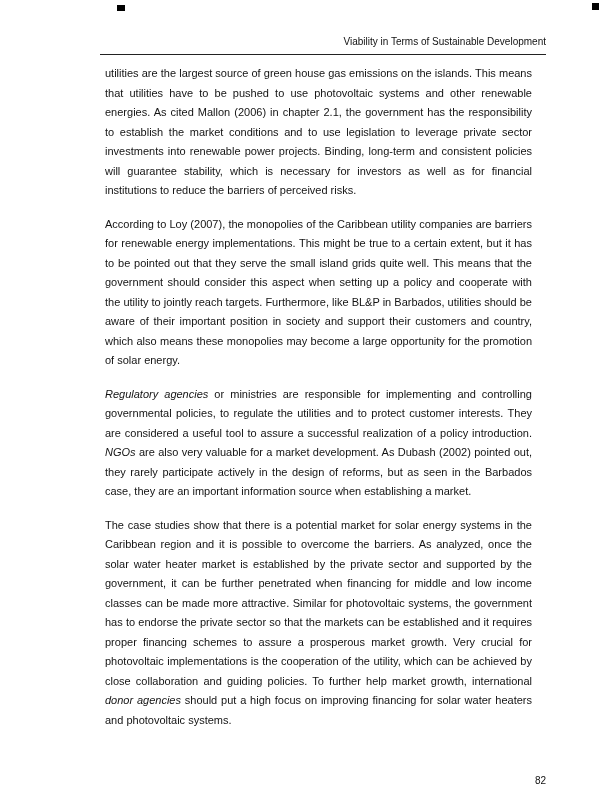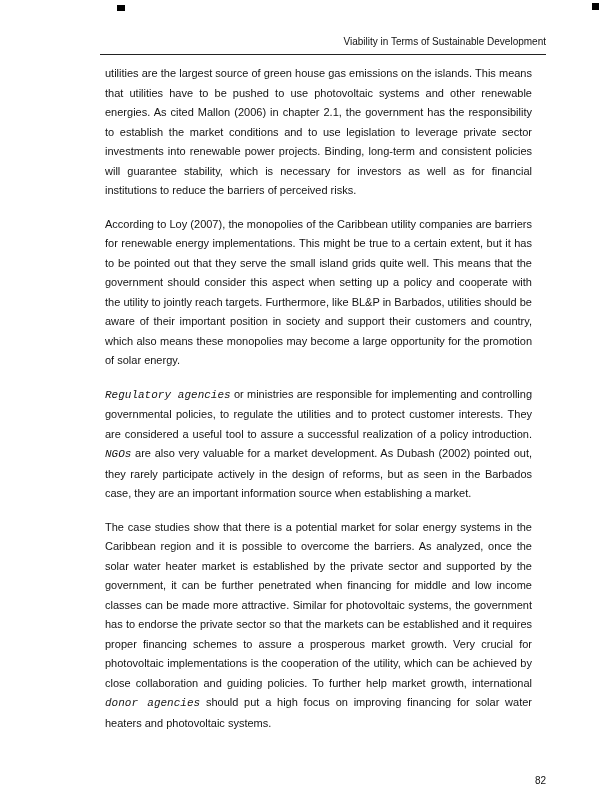--- a/index.html
+++ b/index.html
@@ -55,21 +55,20 @@
   }
   .body-text p {
     margin: 0 14px 14px 0;
     text-align: justify;
   }
   .body-text p:last-child {
     margin-bottom: 0;
   }
   .italic {
     font-style: italic;
-    font-family: Liberation Mono, monospace;
   }
   .page-number {
     position: absolute;
     right: 66px;
     top: 748px;
     font-size: 10px;
     color: #111111;
     margin-top: 27px;
   }
 </style>

